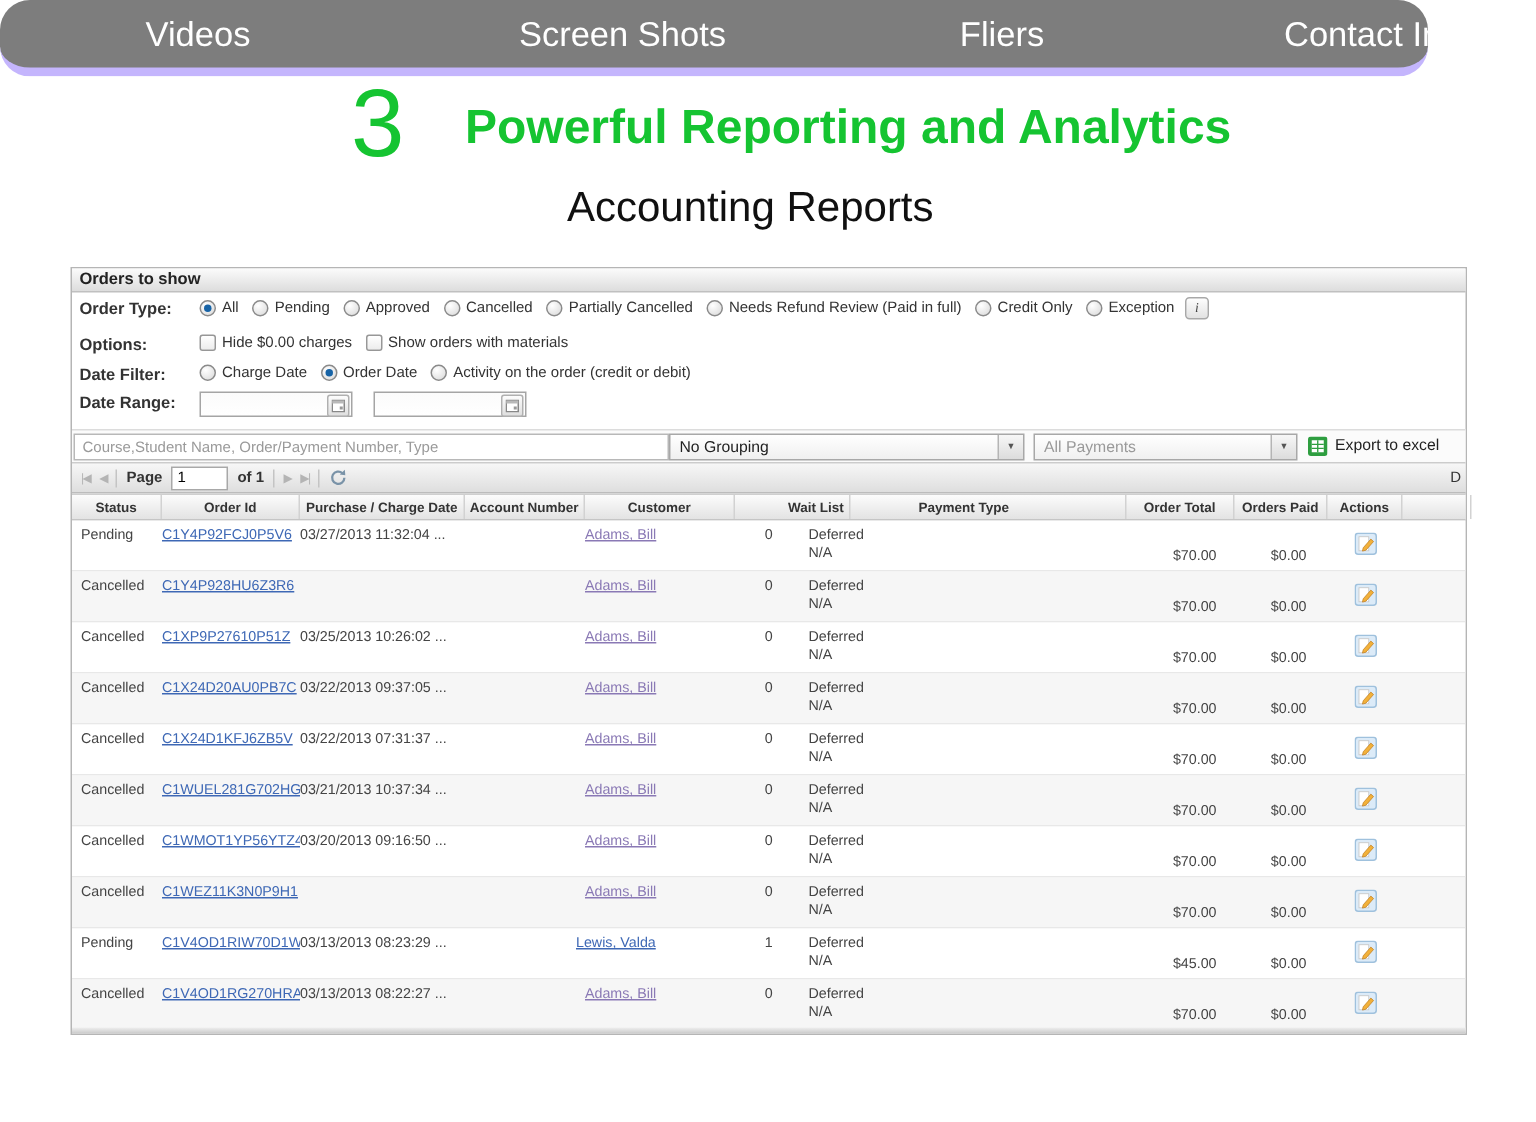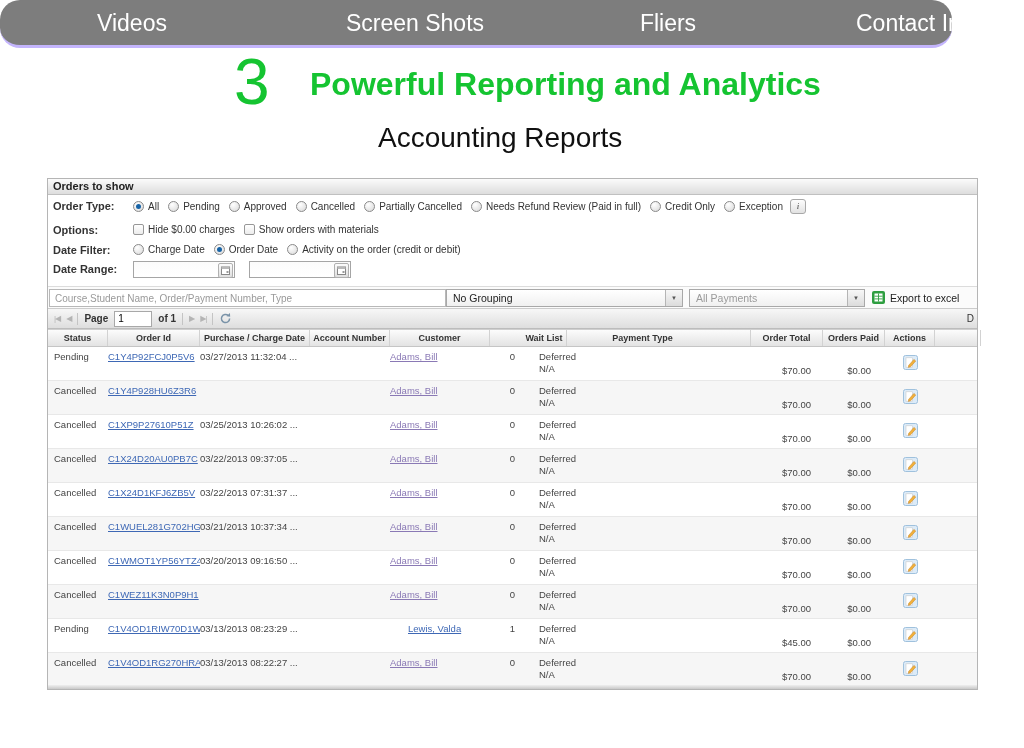--- a/index.html
+++ b/index.html
@@ -1,21 +1,21 @@
 <!DOCTYPE html>
 <html><head>
 <meta charset="utf-8">
 <style>
   html,body{margin:0;padding:0;}
   body{
     width:1024px;height:748px;position:relative;background:#fff;overflow:hidden;
     font-family:"Liberation Sans",sans-serif;
   }
   
-  .nav{position:absolute;left:0;top:0;width:952px;height:45px;background:#7d7d7d;border-bottom:3px solid #c4b5fd;border-radius:20px;}
+  .nav{position:absolute;left:0;top:0;width:952px;height:45px;background:#7d7d7d;border-bottom:6px solid #c4b5fd;border-radius:20px;}
   .nav-item{position:absolute;top:50%;transform:translate(-50%,-50%);color:#fff;font-size:23px;white-space:nowrap;}
   
   .hero-number{position:absolute;left:234px;top:50px;font-size:64px;line-height:1;color:#15c431;}
   .hero-title{position:absolute;left:310px;top:66px;font-size:32px;font-weight:bold;color:#15c431;white-space:nowrap;}
   .hero-subtitle{position:absolute;left:378px;top:122px;font-size:28px;color:#101010;white-space:nowrap;}
   
   .panel{position:absolute;left:47px;top:178px;width:931px;height:512px;background:#fff;
     border:1px solid #b5b5b5;box-sizing:border-box;font-size:11px;color:#333;}
   .panel-header{position:absolute;left:0;right:0;top:0;height:16px;box-sizing:border-box;
     background:linear-gradient(#fbfbfb,#dddddd);border-bottom:1px solid #c0c0c0;
@@ -40,21 +40,21 @@
   .toolbar{position:absolute;left:0;right:0;top:107px;height:22px;background:#fbfbfb;border-top:1px solid #dcdcdc;}
   .search-input{position:absolute;left:1px;top:2px;width:397px;height:18px;box-sizing:border-box;
     border:1px solid #b8b8b8;font-size:10px;padding:0 5px;color:#333;}
   .search-input::placeholder{color:#9a9a9a;}
   .select{position:absolute;top:2px;height:18px;box-sizing:border-box;border:1px solid #a8a8a8;
     background:linear-gradient(#ffffff,#f0f0f0);font-size:10.5px;line-height:16px;padding:0 20px 0 6px;white-space:nowrap;overflow:hidden;}
   .sel-arrow{position:absolute;right:0;top:0;bottom:0;width:16px;border-left:1px solid #b5b5b5;
     background:linear-gradient(#f7f7f7,#dcdcdc);text-align:center;font-size:6px;line-height:16px;color:#555;}
   .select-grouping{left:398px;width:237px;color:#222;}
   .select-payments{left:641px;width:176px;color:#9a9a9a;}
-  .export{position:absolute;left:824px;top:4px;display:flex;align-items:center;gap:5px;font-size:10.5px;color:#222;white-space:nowrap;}
+  .export{position:absolute;left:824px;top:4px;display:flex;gap:5px;font-size:10.5px;color:#222;white-space:nowrap;}
   
   .pager{position:absolute;left:0;right:0;top:129px;height:21px;box-sizing:border-box;
     background:linear-gradient(#f7f7f7,#dedede);border-top:1px solid #cccccc;border-bottom:1px solid #bcbcbc;
     display:flex;align-items:center;padding-left:6px;gap:6px;font-size:10px;color:#333;}
   .pg-arrow{color:#b4b4b4;font-size:8px;line-height:1;letter-spacing:-1px;}
   .pager-sep{width:1px;height:12px;background:#c4c4c4;}
   .page-label{font-weight:bold;color:#333;}
   .page-input{width:30px;height:14px;border:1px solid #a8a8a8;font-size:10px;padding:0 3px;box-sizing:content-box;}
   .pager-right{position:absolute;right:3px;top:4px;font-size:10px;color:#333;}
   
@@ -371,21 +371,21 @@
               <rect x="0.5" y="0.5" width="14" height="14" rx="2" fill="#dcebf8" stroke="#9fc1dd"></rect>
               <rect x="3" y="2.8" width="6.5" height="9.4" fill="#fff" stroke="#c9c9c9" stroke-width="0.6"></rect>
               <path d="M5.8 10.2 L10.9 4.4 L12.7 6.0 L7.6 11.8 L5.3 12.4 Z" fill="#f2b13a" stroke="#c07f23" stroke-width="0.5"></path>
             </svg></span></div>
       </div>
       <div class="grid-row">
         <div class="cell " style="left: 0px; width: 60px; padding-left: 6px;">Pending</div>
         <div class="cell " style="left: 60px; width: 92px;"><a href="#" style="color: rgb(62, 104, 181); text-decoration: underline;">C1V4OD1RIW70D1W</a></div>
         <div class="cell " style="left: 152px; width: 110px;">03/13/2013 08:23:29 ...</div>
         <div class="cell " style="left: 262px; width: 80px;"></div>
-        <div class="cell " style="left: 360px; width: 100px;"><a href="#" style="color: rgb(62, 104, 181);">Lewis, Valda</a></div>
+        <div class="cell " style="left: 336px; width: 100px;"><a href="#" style="color: rgb(62, 104, 181);">Lewis, Valda</a></div>
         <div class="cell center" style="left: 442px; width: 45px;">1</div>
         <div class="cell " style="left: 487px; width: 216px; padding-left: 4px;">
           <div class="pay-line">Deferred</div>
           <div class="pay-line">N/A</div>
         </div>
         <div class="cell right" style="left: 703px; width: 72px; padding-right: 12px;">$45.00</div>
         <div class="cell right" style="left: 775px; width: 62px; padding-right: 14px;">$0.00</div>
         <div class="cell center" style="left: 837px; width: 50px; padding-top: 8px;"><span><svg width="15" height="15" viewBox="0 0 15 15">
               <rect x="0.5" y="0.5" width="14" height="14" rx="2" fill="#dcebf8" stroke="#9fc1dd"></rect>
               <rect x="3" y="2.8" width="6.5" height="9.4" fill="#fff" stroke="#c9c9c9" stroke-width="0.6"></rect>

